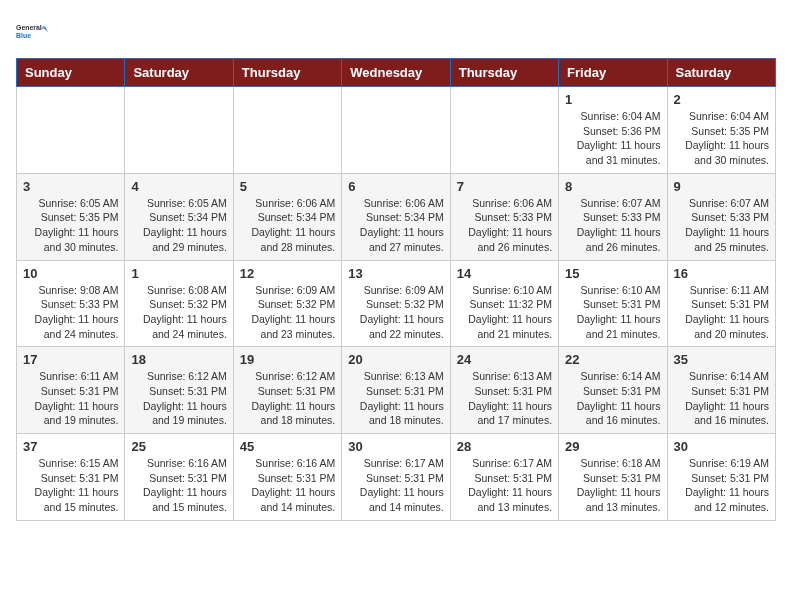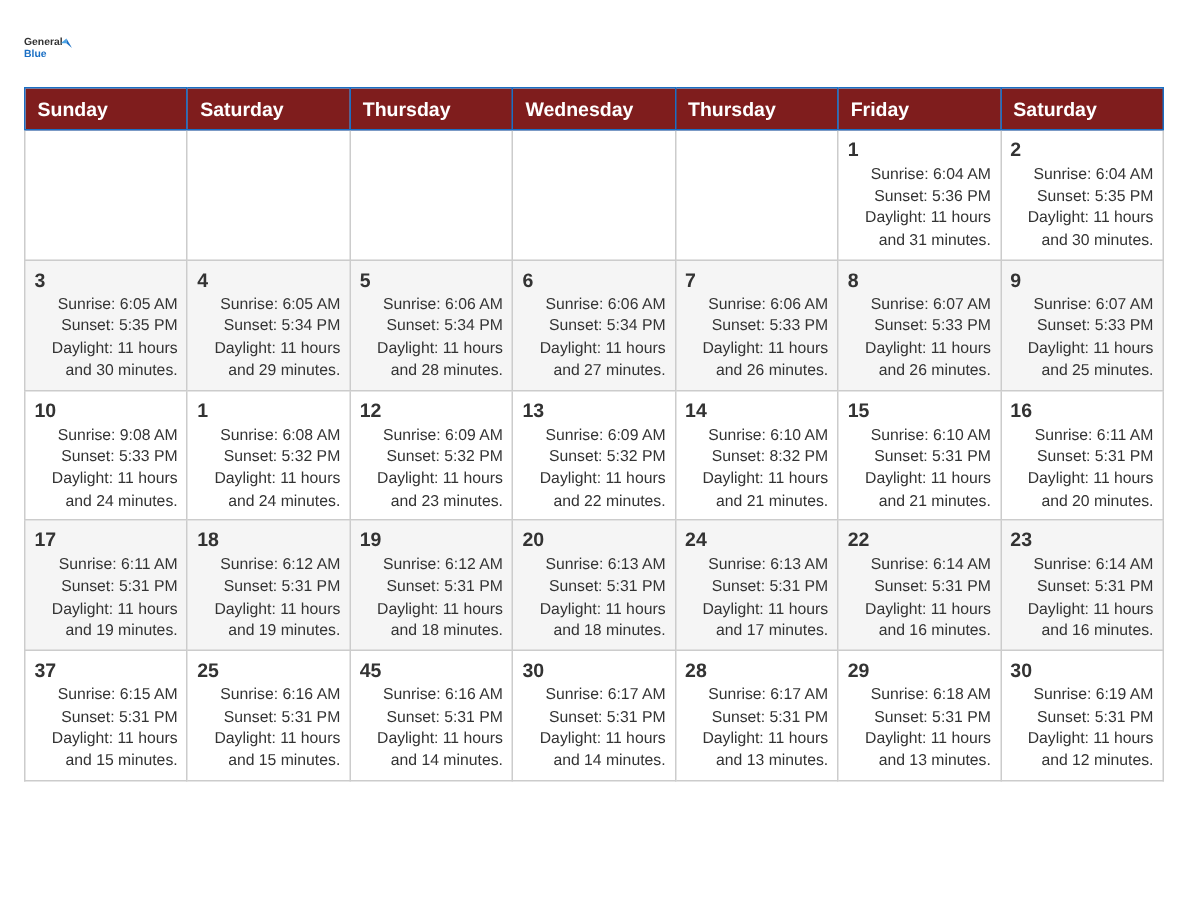--- a/index.html
+++ b/index.html
@@ -201,21 +201,21 @@
         </td>
         <td>
           <span class="day-number">13</span>
           <div class="day-info">Sunrise: 6:09 AM
 Sunset: 5:32 PM
 Daylight: 11 hours and 22 minutes.</div>
         </td>
         <td>
           <span class="day-number">14</span>
           <div class="day-info">Sunrise: 6:10 AM
-Sunset: 8:32 PM
+Sunset: 11:32 PM
 Daylight: 11 hours and 21 minutes.</div>
         </td>
         <td>
           <span class="day-number">15</span>
           <div class="day-info">Sunrise: 6:10 AM
 Sunset: 5:31 PM
 Daylight: 11 hours and 21 minutes.</div>
         </td>
         <td>
           <span class="day-number">16</span>
@@ -255,21 +255,21 @@
 Sunset: 5:31 PM
 Daylight: 11 hours and 17 minutes.</div>
         </td>
         <td>
           <span class="day-number">22</span>
           <div class="day-info">Sunrise: 6:14 AM
 Sunset: 5:31 PM
 Daylight: 11 hours and 16 minutes.</div>
         </td>
         <td>
-          <span class="day-number">23</span>
+          <span class="day-number">35</span>
           <div class="day-info">Sunrise: 6:14 AM
 Sunset: 5:31 PM
 Daylight: 11 hours and 16 minutes.</div>
         </td>
       </tr>
       <tr>
         <td>
           <span class="day-number">37</span>
           <div class="day-info">Sunrise: 6:15 AM
 Sunset: 5:31 PM

